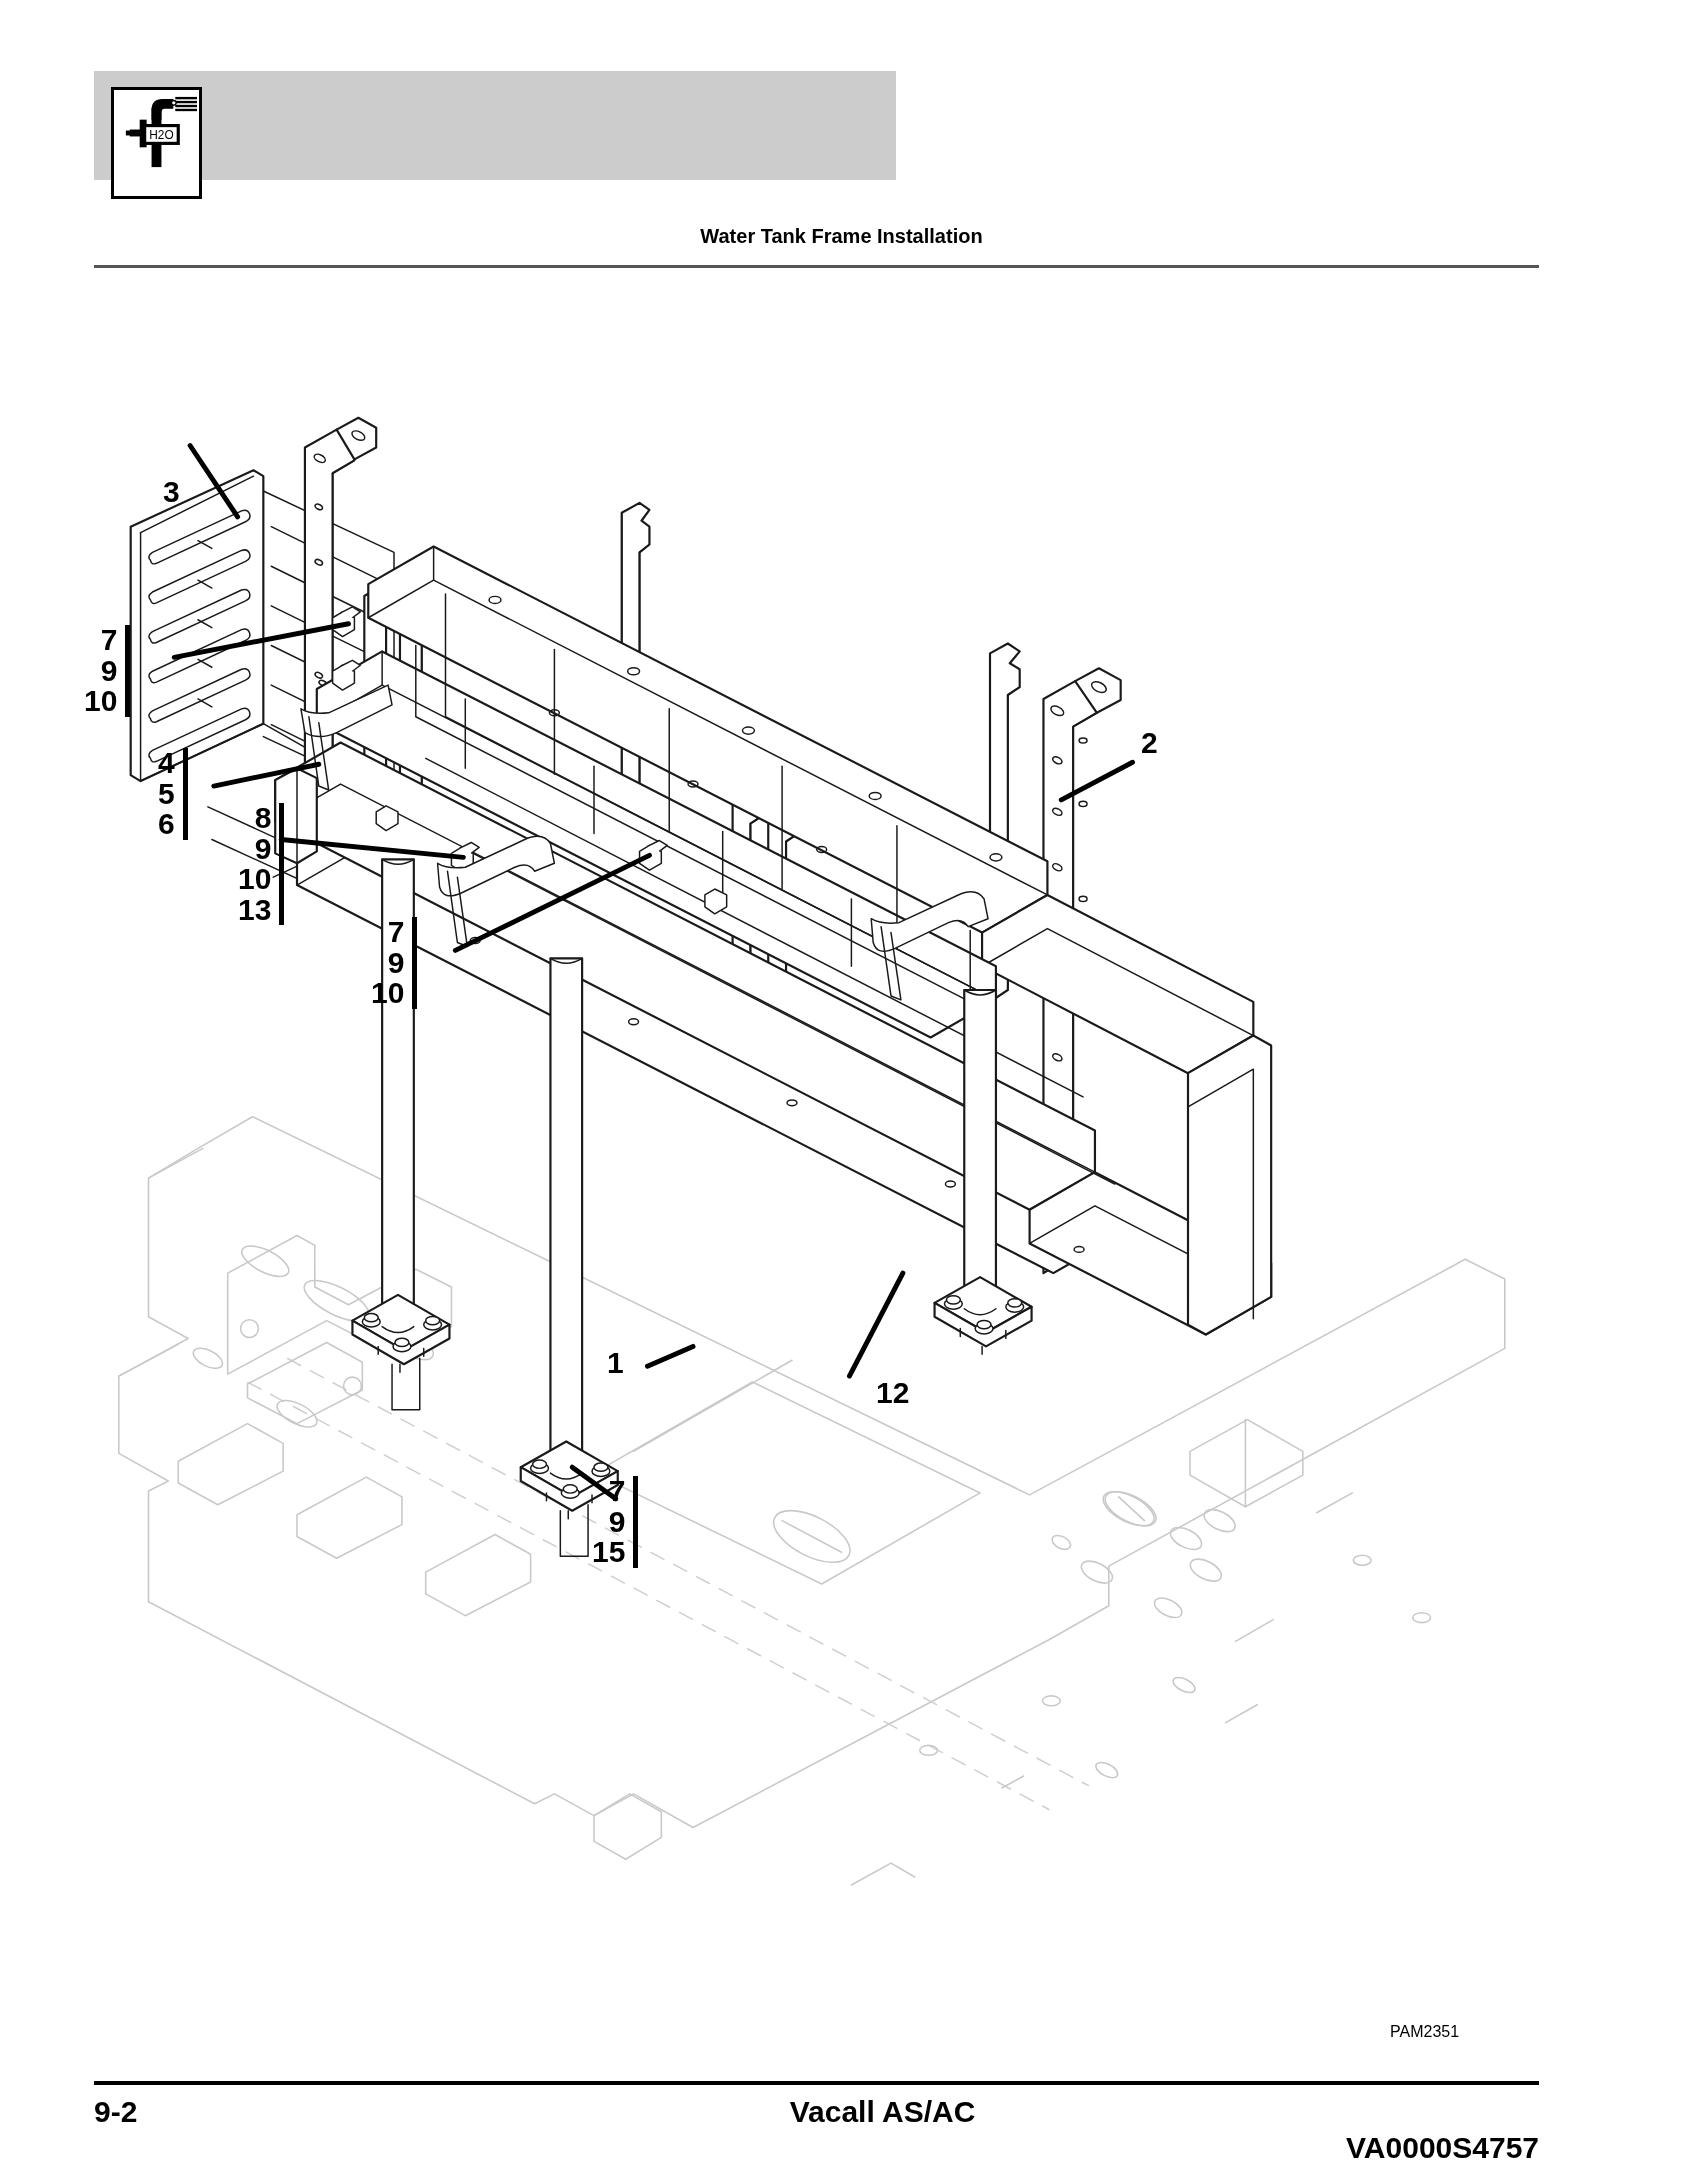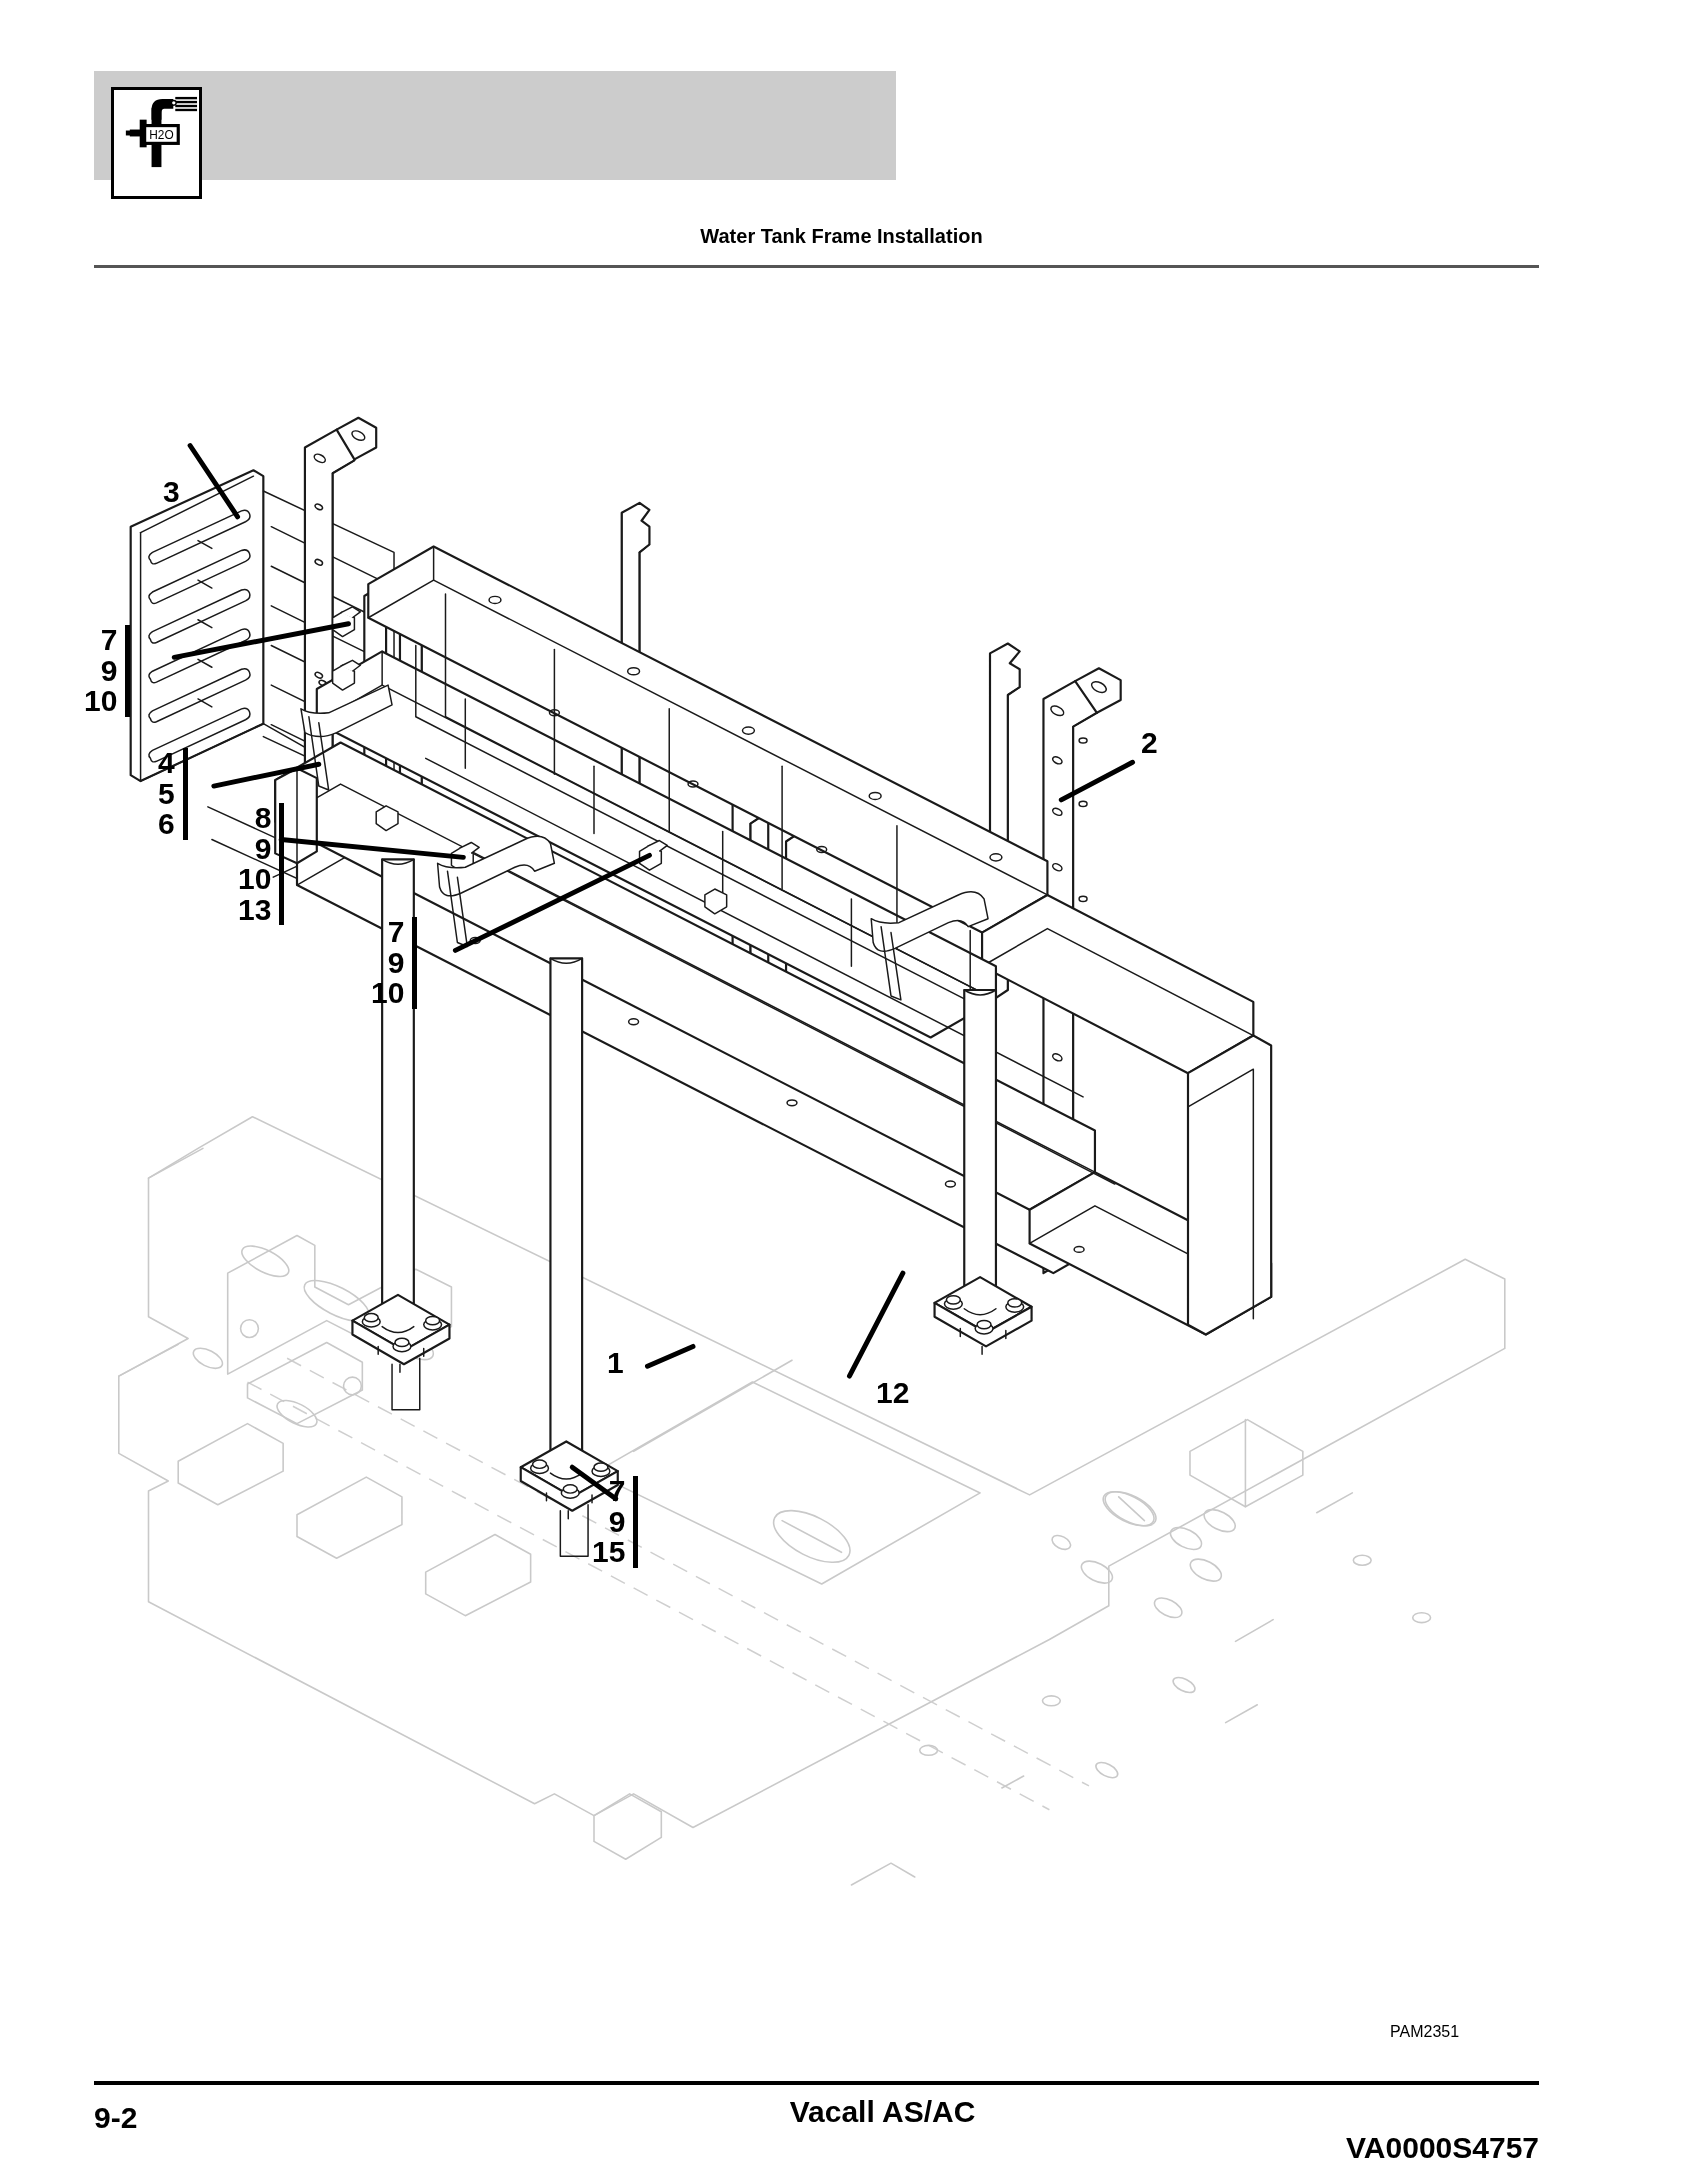--- a/index.html
+++ b/index.html
@@ -121,21 +121,20 @@
     height: 4px;
     background: #000000;
   }
   #footer-left {
     position: absolute;
     left: 94px;
     top: 2097px;
     font-size: 30px;
     font-weight: bold;
     line-height: 1;
-    margin-top: 6px;
   }
   #footer-center {
     position: absolute;
     left: 0;
     top: 2097px;
     width: 1683px;
     text-align: center;
     font-size: 30px;
     font-weight: bold;
     line-height: 1;

